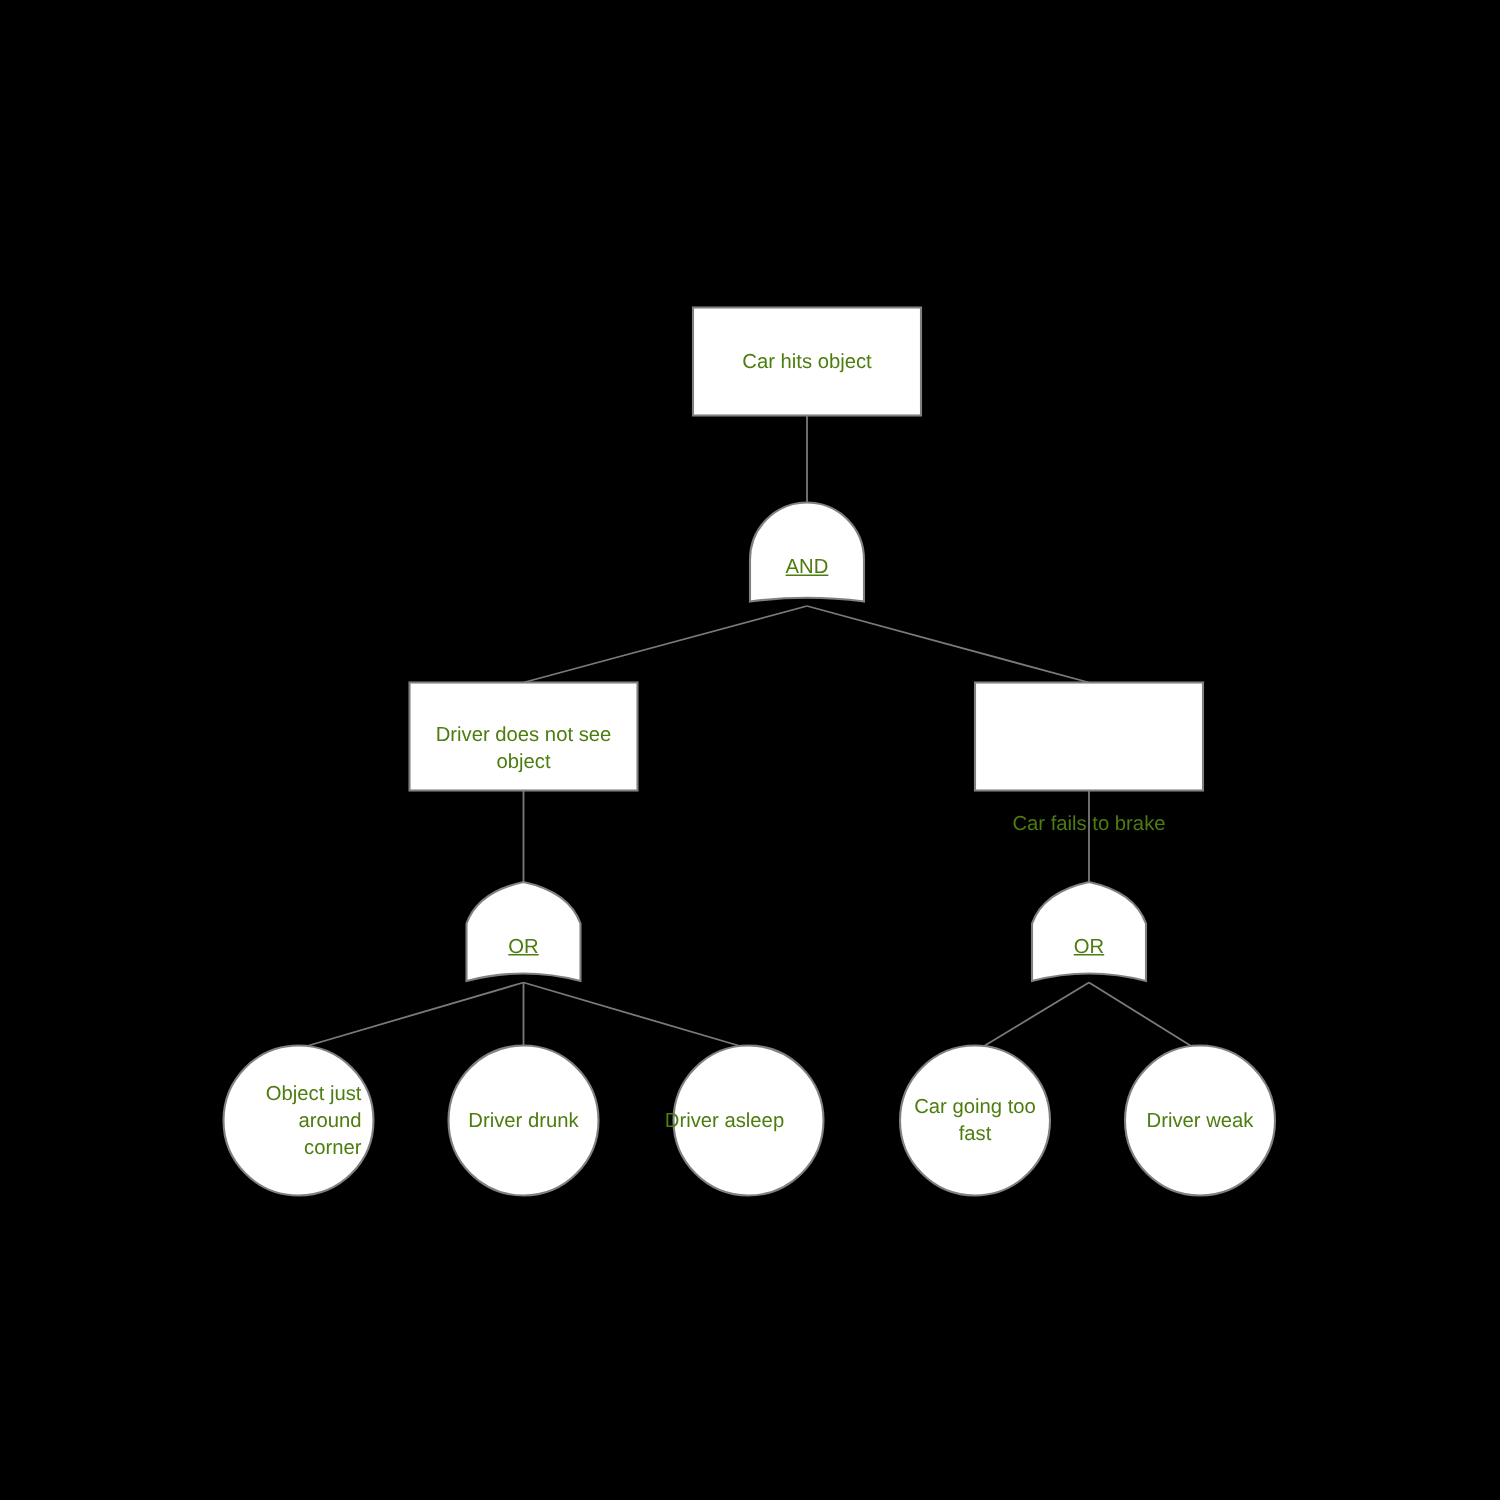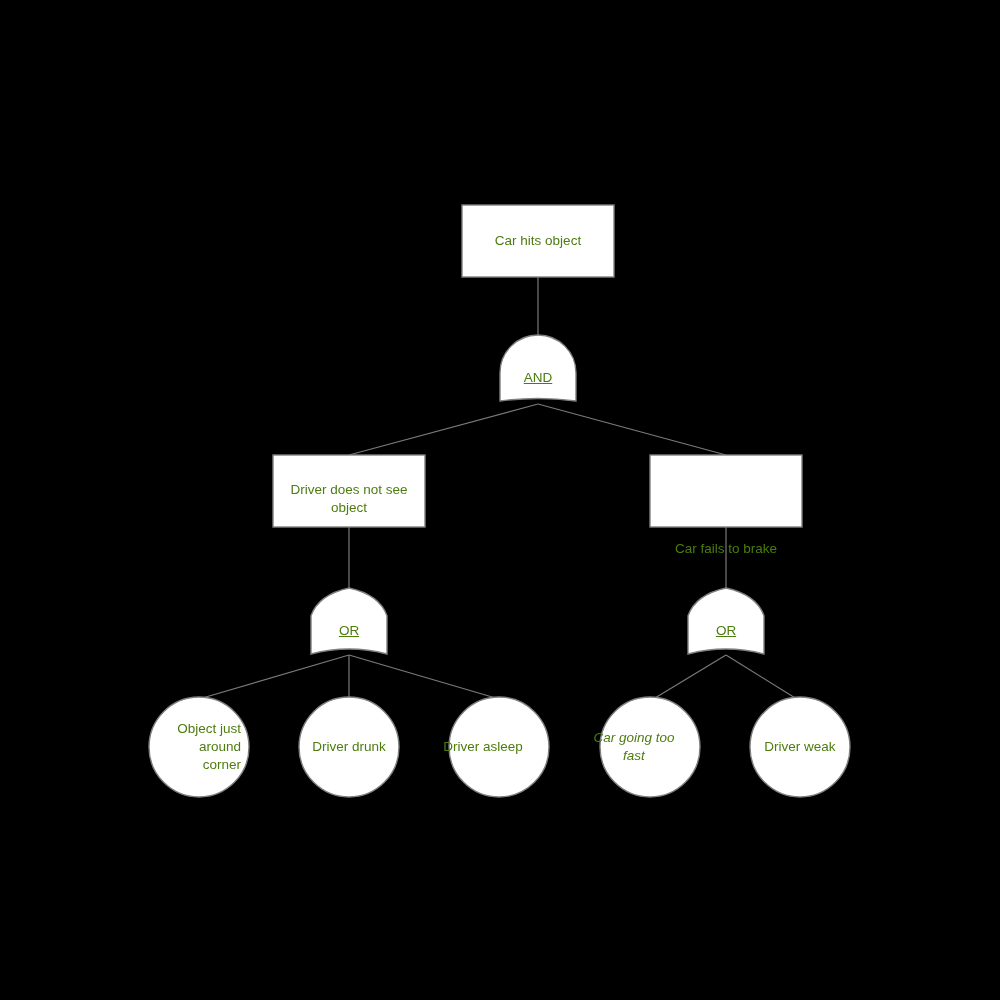--- a/index.html
+++ b/index.html
@@ -72,16 +72,16 @@
   <div id="labels-layer">
       <div class="node-label label-event-box" style="left: 462px; top: 205px; width: 152px; height: 72px;">Car hits object</div>
       <div class="node-label label-gate" style="left: 500px; top: 354.8px; width: 76px; height: 46.2px;">AND</div>
       <div class="node-label label-event-box" style="left: 273px; top: 455px; width: 152px; height: 88px;">Driver does not see object</div>
       <div class="node-label label-event-box" style="left: 650px; top: 455px; width: 152px; height: 92px; margin-top: 48px;">Car fails to brake</div>
       <div class="node-label label-gate" style="left: 311px; top: 607.8px; width: 76px; height: 46.2px;">OR</div>
       <div class="node-label label-gate" style="left: 688px; top: 607.8px; width: 76px; height: 46.2px;">OR</div>
       <div class="node-label label-basic" style="left: 157px; top: 697px; width: 84px; height: 100px; text-align: right;">Object just around corner</div>
       <div class="node-label label-basic" style="left: 307px; top: 697px; width: 84px; height: 100px;">Driver drunk</div>
       <div class="node-label label-basic" style="left: 441px; top: 697px; width: 84px; height: 100px;">Driver asleep</div>
-      <div class="node-label label-basic" style="left: 592px; top: 697px; width: 84px; height: 100px; font-style: italic;">Car going too fast</div>
+      <div class="node-label label-basic" style="left: 608px; top: 697px; width: 84px; height: 100px;">Car going too fast</div>
       <div class="node-label label-basic" style="left: 758px; top: 697px; width: 84px; height: 100px;">Driver weak</div>
     </div>
 </div>
 
 </body></html>

